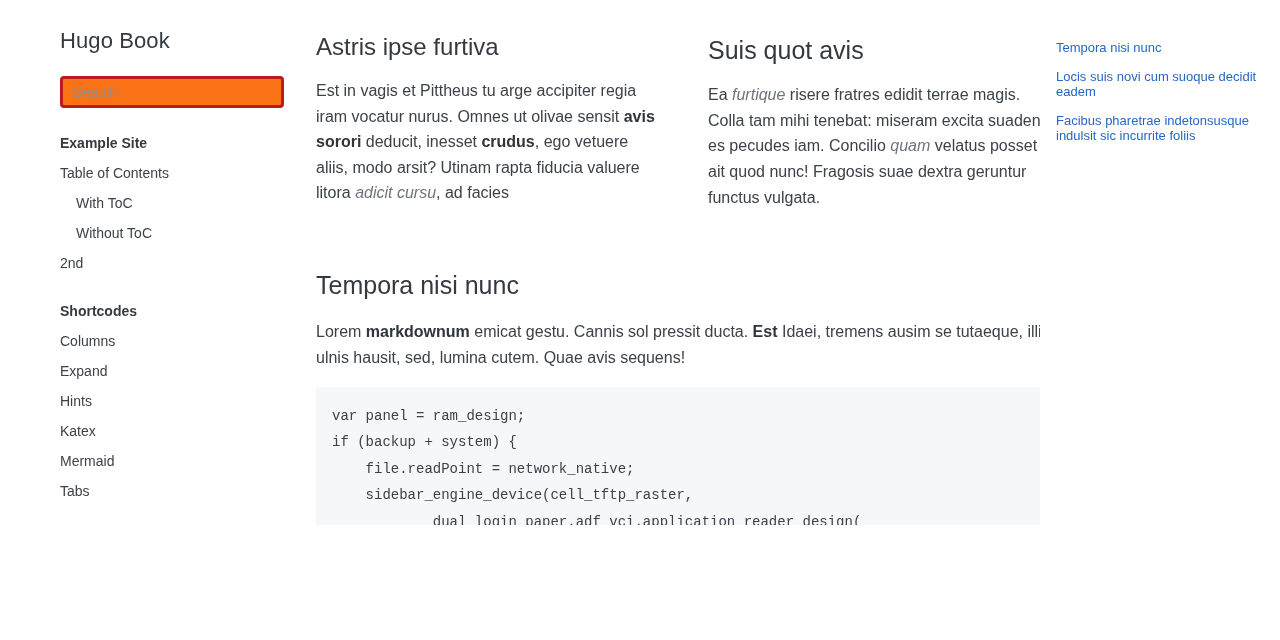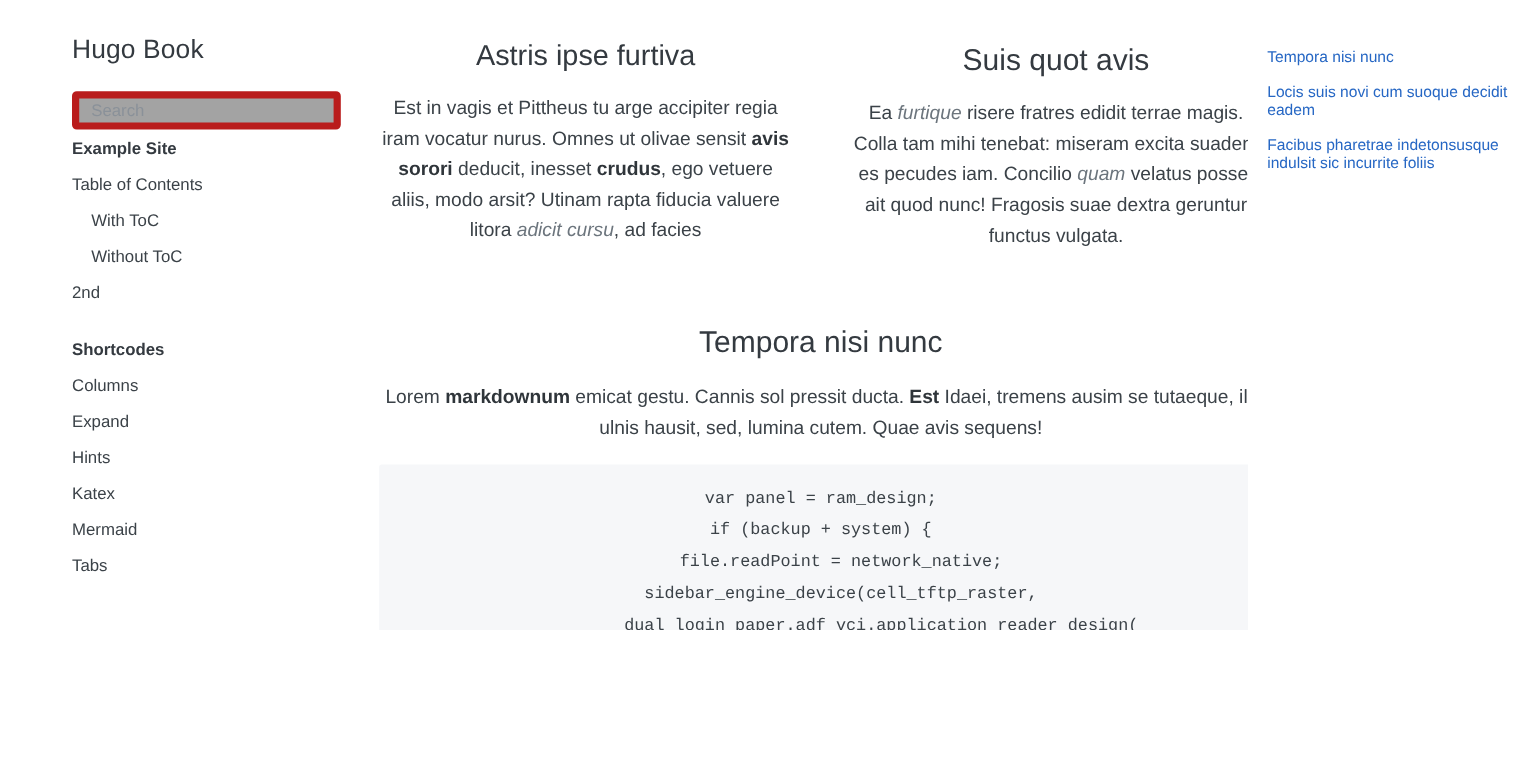--- a/index.html
+++ b/index.html
@@ -37,32 +37,32 @@
     font-weight: 400;
     line-height: 1.2;
     color: #343a40;
     margin: 0 0 22px 0;
     letter-spacing: 0.1px;
   }
   .search-box {
     display: block;
     width: 224px;
     height: 32px;
-    border: 6px solid #b91c1c;
+    border: 3px solid #b91c1c;
     border-radius: 4px;
-    background: #a3a3a3;
+    background: #f97316;
     font-family: "Liberation Sans", sans-serif;
     font-size: 14px;
     color: #343a40;
     padding: 0 10px;
     outline: none;
   }
   .search-box::placeholder { color: #8a9199; }
 
-  .nav { }
+  .nav { margin-top: 20px; }
   .nav-section-title {
     font-size: 14px;
     font-weight: bold;
     color: #343a40;
     line-height: 30px;
     padding-left: 0;
   }
   .nav-item {
     display: block;
     font-size: 14px;
@@ -73,21 +73,20 @@
   }
   .nav-item.level-2 { padding-left: 16px; }
   .nav-gap { height: 18px; }
 
   
   .main {
     flex: 1 1 auto;
     padding: 0;
     height: 525px;
     overflow: hidden;
-    text-align: center;
   }
   .content {
     padding: 0 16px 0 16px;
     margin-left: 0;
     width: 768px;
   }
   .columns {
     display: flex;
     gap: 0px;
   }

